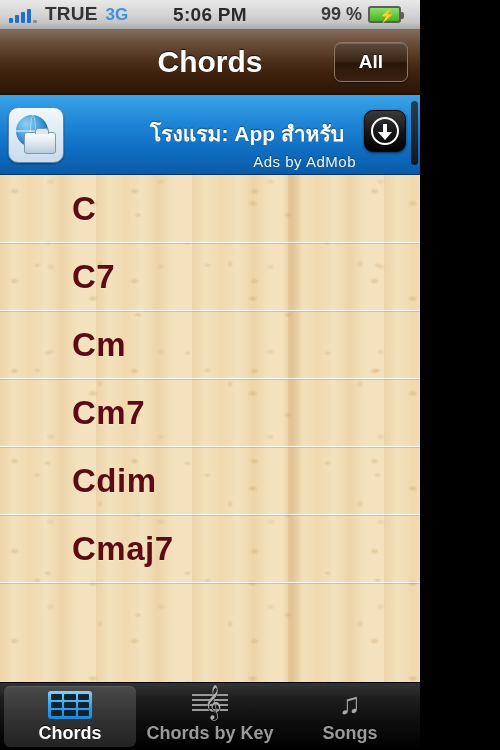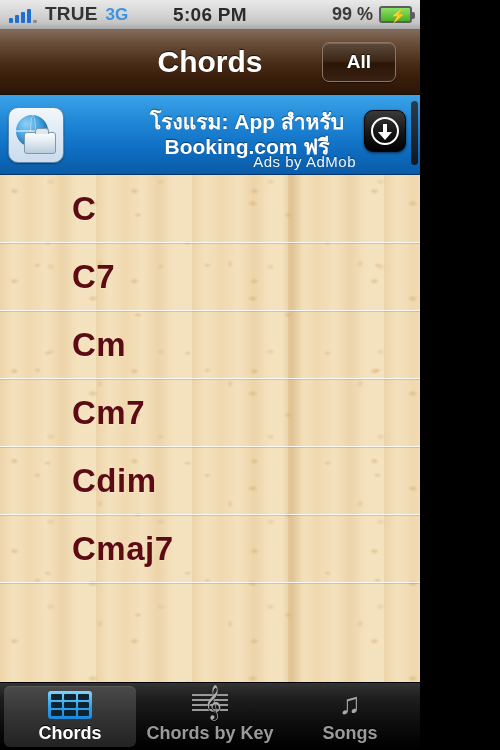--- a/index.html
+++ b/index.html
@@ -25,21 +25,21 @@
   .bars i:nth-child(2){ height:8px; }
   .bars i:nth-child(3){ height:11px; }
   .bars i:nth-child(4){ height:14px; }
   .bars i:nth-child(5){ height:3px; background:#8d8d8d; }
   .carrier{ font-size:19px; font-weight:bold; color:#333; letter-spacing:.2px; line-height:1;}
   .net{ font-size:17px; font-weight:bold; color:#3e93e0; line-height:1;margin-top:7px; }
   .sb-time{
     position:absolute; left:0; right:0; text-align:center;
     font-size:19px; font-weight:bold; color:#2b2b2b; letter-spacing:.3px;
   }
-  .sb-right{ margin-left:auto; display:flex; align-items:center; gap:6px; padding-right:8px; }
+  .sb-right{ margin-left:auto; display:flex; align-items:center; gap:6px; padding-right:19px; }
   .batt-pct{ font-size:18px; font-weight:bold; color:#3a3a3a; }
   .batt{
     position:relative; width:33px; height:17px; border:2px solid #5d5d5d;
     border-radius:3px; background:linear-gradient(180deg,#8ce26a,#49b222);
   }
   .batt:after{
     content:""; position:absolute; right:-5px; top:4px; width:3px; height:7px;
     background:#5d5d5d; border-radius:0 2px 2px 0;
   }
   .bolt{ position:absolute; left:9px; top:1px; font-size:13px; color:#111; line-height:14px;}
@@ -49,21 +49,21 @@
     position:relative; height:65px;
     background:linear-gradient(180deg,#836c5c 0%,#6b503c 18%,#4a2d18 52%,#3a1f0c 72%,#2b1607 100%);
     border-bottom:1px solid #1b0e04;
     display:flex; align-items:center; justify-content:center;
   }
   .nav-title{
     font-size:30px; font-weight:bold; color:#fff;
     text-shadow:0 -1px 1px rgba(0,0,0,.75);
   }
   .nav-btn{
-    position:absolute; right:24px; top:12px; height:40px; min-width:74px;
+    position:absolute; right:12px; top:12px; height:40px; min-width:74px;
     padding:0 16px; border-radius:7px;
     background:linear-gradient(180deg,#5e4a3c 0%,#3d2717 46%,#2a1607 54%,#3a2112 100%);
     border:1px solid #8d7762;
     box-shadow:inset 0 1px 0 rgba(255,255,255,.18), 0 1px 1px rgba(0,0,0,.5);
     display:flex; align-items:center; justify-content:center;
     color:#fff; font-size:19px; font-weight:bold;
     text-shadow:0 -1px 1px rgba(0,0,0,.7);
   }
 
   
@@ -244,21 +244,20 @@
     <div class="nav-btn">All</div>
   </div>
 
   <div class="ad">
     <div class="ad-icon">
       <span class="globe"></span>
       <span class="case"></span>
     </div>
     <div class="ad-text">
       <div class="ad-line">โรงแรม: App สำหรับ</div>
-      <div class="ad-line">Booking.com ฟรี</div>
     </div>
     <div class="ad-by">Ads by AdMob</div>
     <div class="ad-dl">
       <span class="dl-circle"></span>
     </div>
     <div class="ad-scroll"></div>
   </div>
 
   <div class="list" id="chord-list">
       <div class="row">

